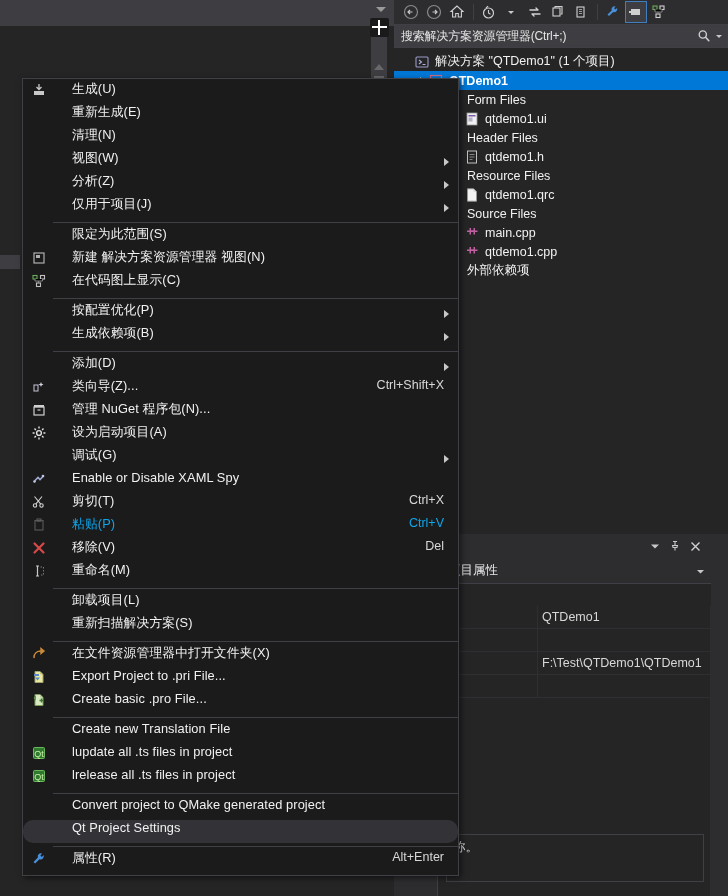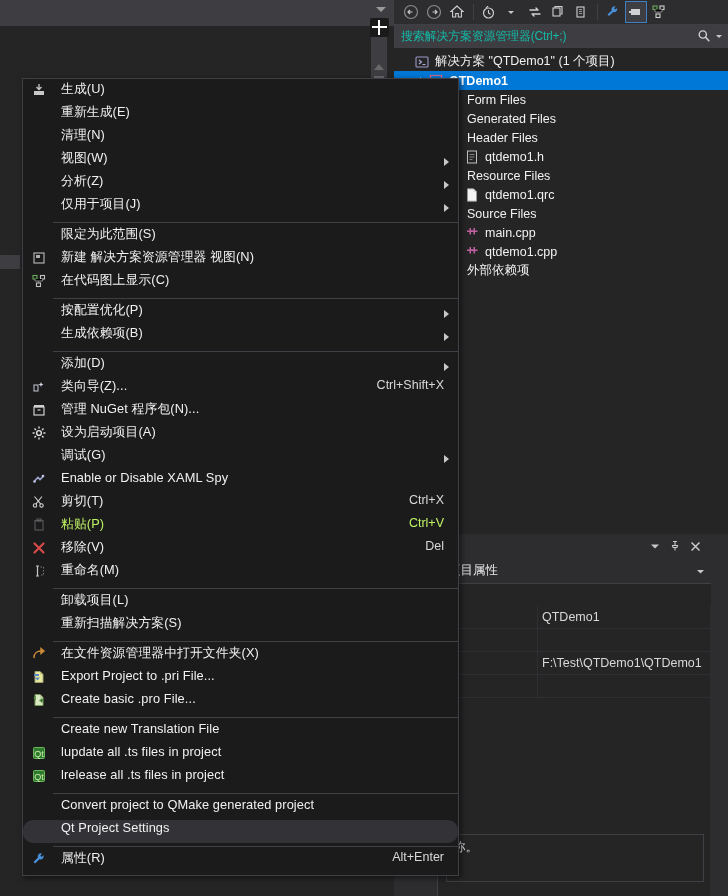--- a/index.html
+++ b/index.html
@@ -74,21 +74,21 @@
   }
   .tb-btn.selected {
     background: #3e3e42; border: 1px solid #3f7fbf;
   }
   .sln-search {
     position: absolute; left: 0; top: 24px; width: 334px; height: 24px;
     background: #3e3e42; border: 1px solid #3f3f46;
     display: flex; align-items: center; padding: 0 4px 0 6px;
   }
   .sln-search-text {
-    flex: 1; font-size: 12px; color: #14b8a6; letter-spacing: -0.2px;
+    flex: 1; font-size: 12px; color: #e5e5e5; letter-spacing: -0.2px;
   }
   .sln-tree {
     position: absolute; left: 0; top: 50px; width: 334px; height: 484px;
     padding-top: 2px;
   }
   .tree-row {
     height: 19px; display: flex; align-items: center;
     font-size: 12.5px; color: #f1f1f1; white-space: nowrap;
     padding-left: 4px;
   }
@@ -168,28 +168,28 @@
   .ctx-gutter {
     position: absolute; left: 1px; top: 1px; width: 27px; bottom: 1px;
     background: #1b1b1c;
   }
   .mi {
     position: relative; height: 23px; display: flex; 
     padding-left: 6px; cursor: default;
   }
   .mi.hover { background: #333337; border-radius: 10px; }
   .mi-icon {
-    width: 20px; flex: 0 0 20px; height: 18px; margin-right: 12px;
+    width: 20px; flex: 0 0 20px; height: 18px; margin-right: 23px;
     display: flex; align-items: center; justify-content: center;
   }
   .mi-label {
     flex: 1; font-size: 12.8px; color: #f1f1f1; white-space: nowrap;
     letter-spacing: 0.1px;
   }
-  .mi.disabled .mi-label, .mi.disabled .mi-shortcut { color: #bef264; }
+  .mi.disabled .mi-label, .mi.disabled .mi-shortcut { color: #0ea5e9; }
   .mi-shortcut {
     font-size: 12.5px; color: #d8d8d8; margin-left: 14px;
     margin-right: 14px; white-space: nowrap;
   }
   .mi-arrow {
     position: absolute; right: 9px; top: 8px; width: 0; height: 0;
     border-top: 4px solid transparent; border-bottom: 4px solid transparent;
     border-left: 5px solid #c8c8c8;
   }
   .mi-sep {
@@ -320,24 +320,30 @@
               <path d="M8 5v6M5 8h6" stroke="#e88aaa" stroke-width="1.4"></path>
             </svg>
           </span>
           <span>QTDemo1</span>
         </div>
         <div class="tree-row tree-ind-2">
           <span class="tree-expander"></span>
           <span class="tree-icon"></span>
           <span>Form Files</span>
         </div>
-        <div class="tree-row tree-ind-2">
-          <span class="tree-expander"></span>
-          <span class="tree-icon"></span>
-          <span>Generated Files</span>
+        <div class="tree-row tree-ind-3">
+          <span class="tree-expander"></span>
+          <span class="tree-icon">
+            <svg class="sw" viewBox="0 0 16 16">
+              <rect x="3" y="2" width="10" height="12" fill="#f0f0f0" stroke="#9a9a9a" stroke-width="0.8"></rect>
+              <rect x="4.5" y="4" width="7" height="1.5" fill="#7a5aaa"></rect>
+              <rect x="4.5" y="6.5" width="4" height="4" fill="#b0b0c8"></rect>
+            </svg>
+          </span>
+          <span>qtdemo1.ui</span>
         </div>
         <div class="tree-row tree-ind-2">
           <span class="tree-expander"></span>
           <span class="tree-icon"></span>
           <span>Header Files</span>
         </div>
         <div class="tree-row tree-ind-3">
           <span class="tree-expander"></span>
           <span class="tree-icon">
             <svg class="sw" viewBox="0 0 16 16">

